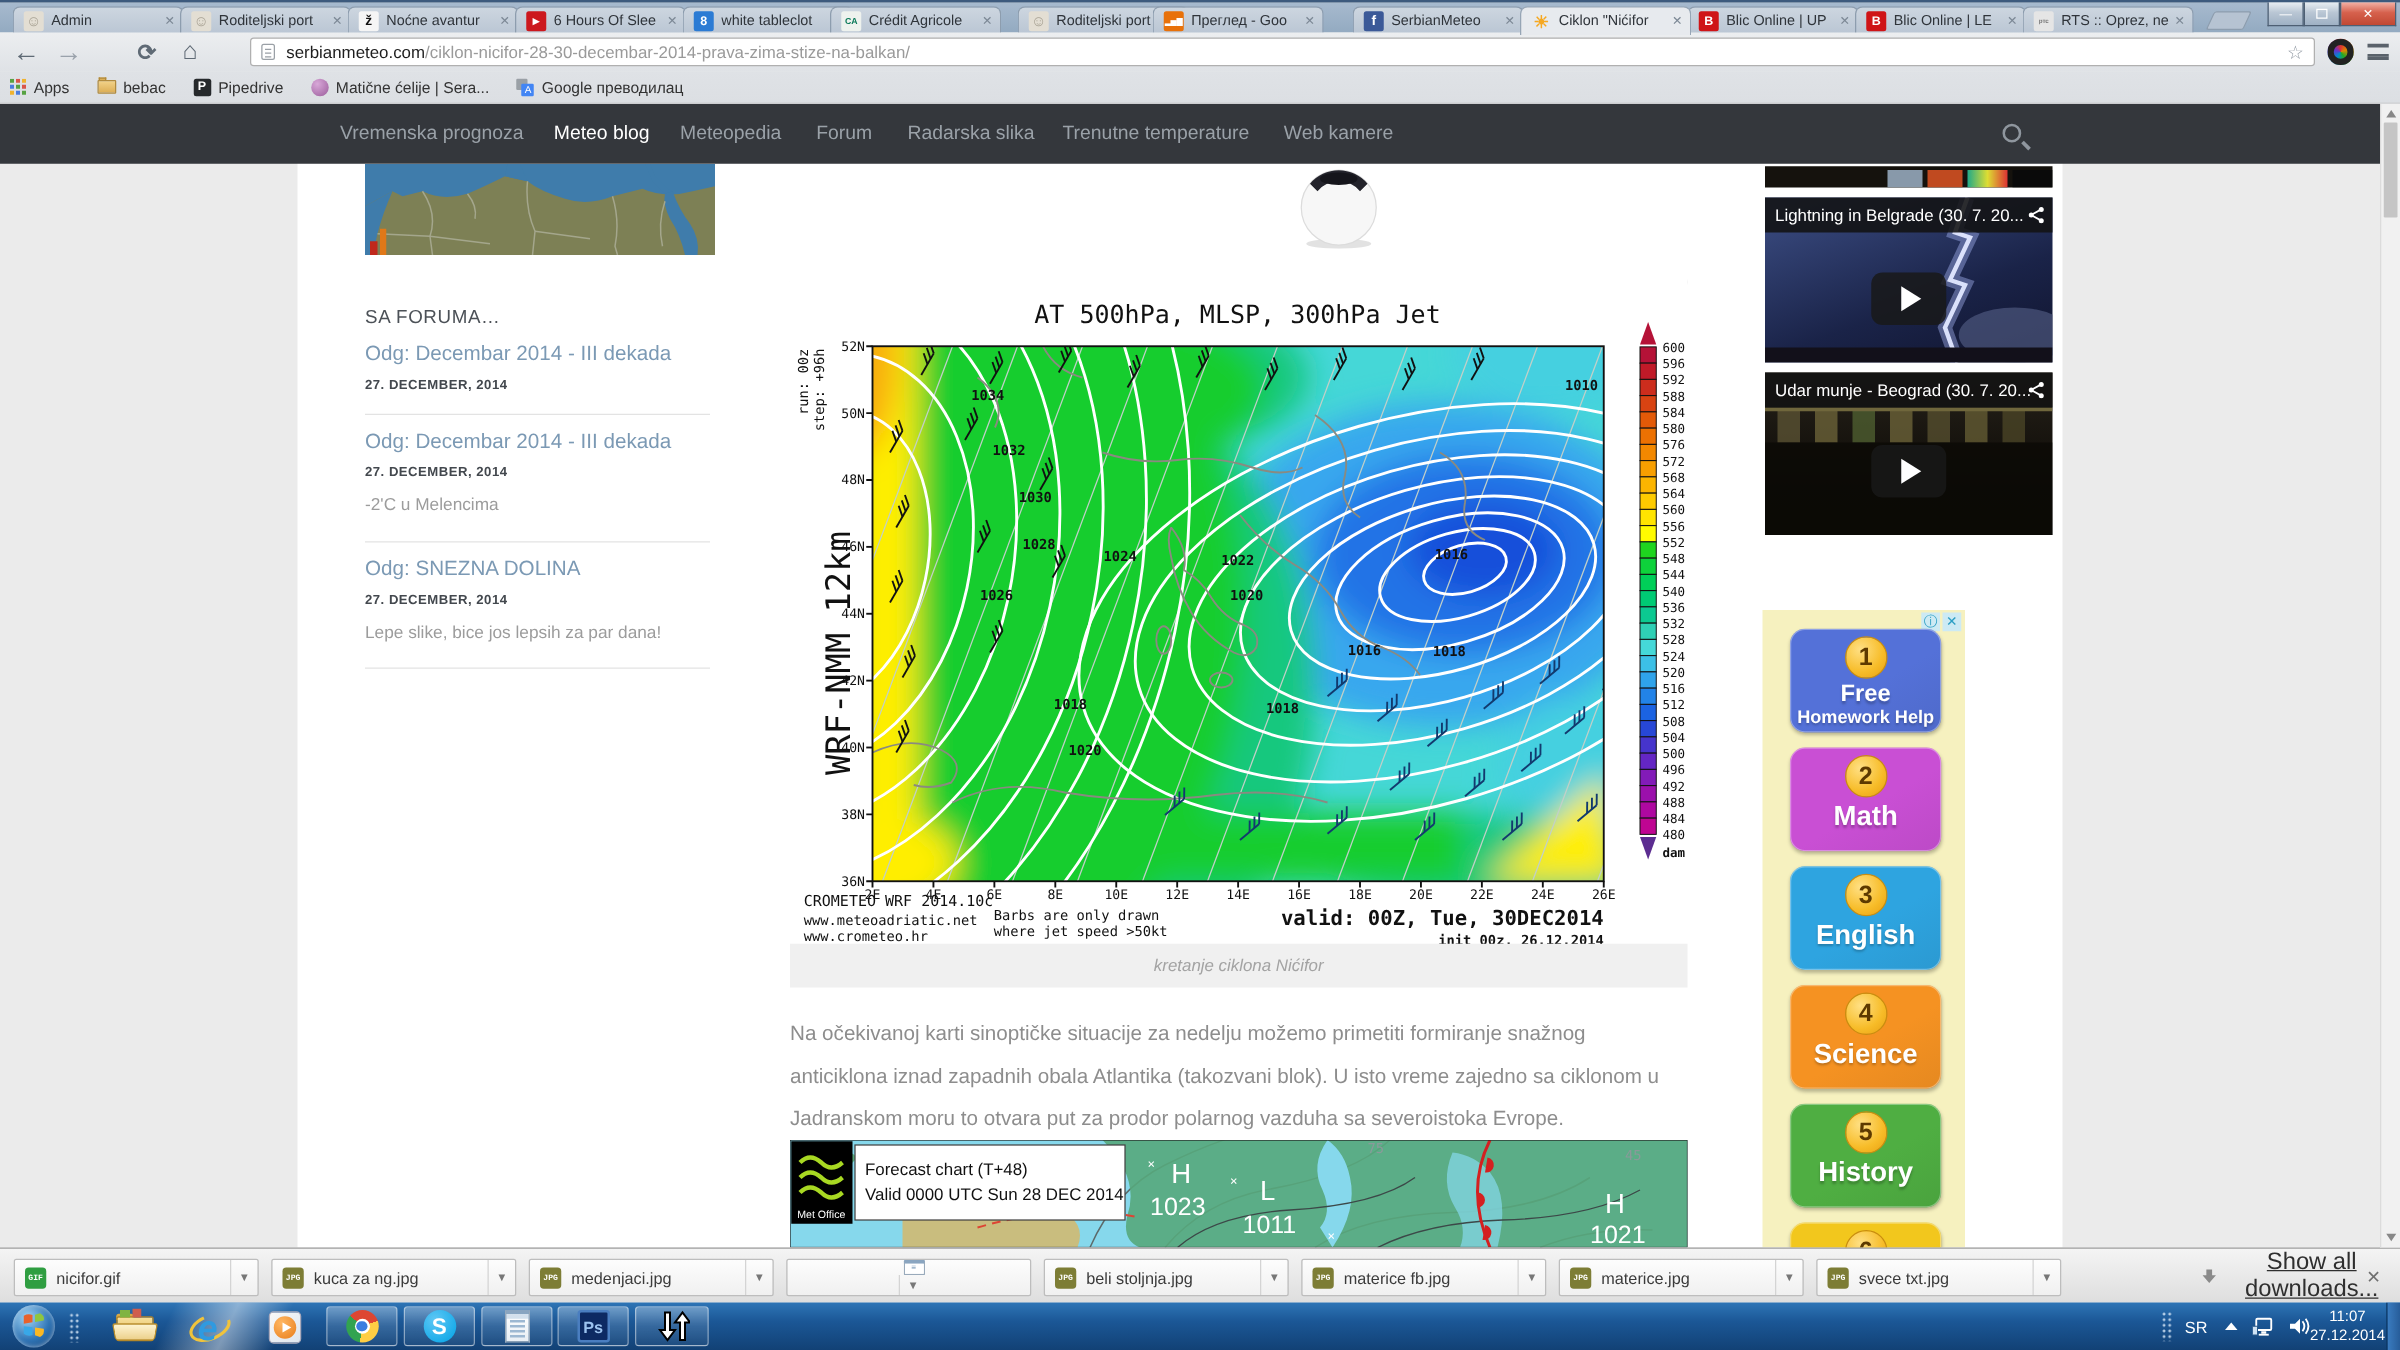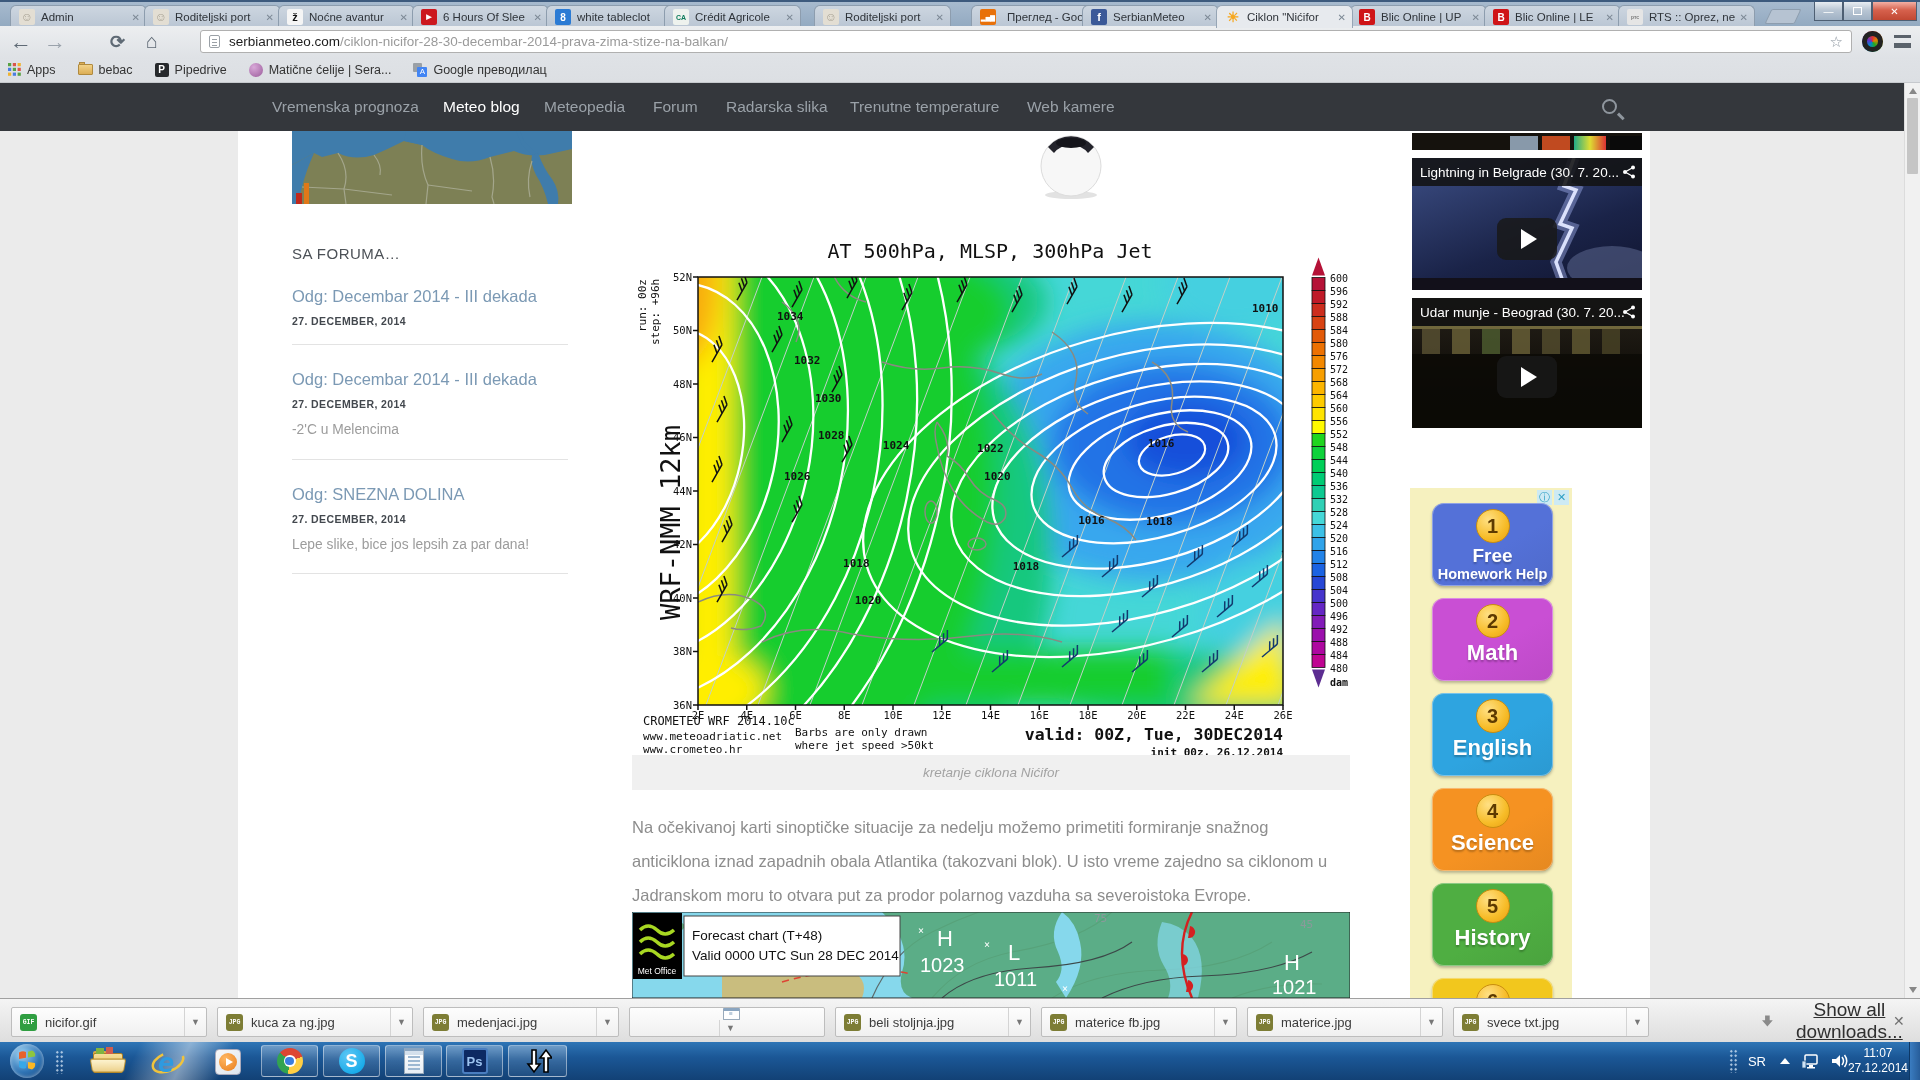--- a/index.html
+++ b/index.html
@@ -39,21 +39,21 @@
   #sitenav { position:absolute; left:0; top:0; width:1920px; height:48px; background:#34373c; }
   .nav-item { position:absolute; top:0; height:48px; display:flex; align-items:center; font-size:15.5px; color:#9aa1a8; white-space:nowrap; }
   .nav-item.active { color:#fff; }
   #nav-search { position:absolute; left:1602px; top:16px; width:15px; height:15px; border:2.5px solid #8f969e; border-radius:50%; }
   #nav-search:after { content:""; position:absolute; left:13px; top:14px; width:8px; height:2.5px; background:#8f969e; transform:rotate(45deg); }
 
   
   #side-map { position:absolute; left:292px; top:48px; width:280px; height:73px; overflow:hidden; }
   #forum { position:absolute; left:292px; top:162px; width:276px; }
   #forum h3 { font-size:15px; color:#4c5157; font-weight:normal; letter-spacing:0.5px; }
-  .fpost { margin-top:25px; }
+  .fpost { margin-top:12px; }
   .fpost .ft { font-size:16.5px; color:#7b99b4; white-space:nowrap; }
   .fpost .fd { margin-top:9px; font-size:10.5px; font-weight:bold; color:#43484e; letter-spacing:0.4px; }
   .fpost .fb { margin-top:9px; font-size:13.8px; color:#9c9c9c; line-height:22.5px; white-space:pre-line; }
   .fdiv { margin-top:17px; border-top:1px solid #e3e3e3; }
 
   
   #webcam { position:absolute; left:1038px; top:50px; width:70px; height:66px; }
   #graybar1 { position:absolute; left:632px; top:139px; width:718px; height:7px; background:#ececec; border-radius:3px; }
   #caption-block { position:absolute; left:632px; top:672px; width:718px; height:35px; background:#f0f0f0; display:flex; align-items:center; justify-content:center; }
   #caption-block span { font-size:13.5px; font-style:italic; color:#a3a3a3; }
@@ -139,21 +139,21 @@
         <div class="tab" style="left: 664px;">
           <span class="fav" style="background:#eef2ee;color:#0c7a5a;font-size:7px">CA</span>
           <span class="t-title">Crédit Agricole</span>
           <span class="t-close">✕</span>
         </div>
         <div class="tab" style="left: 814px;">
           <span class="fav" style="background:#e3ded3;color:#a8a294;font-size:12px">☺</span>
           <span class="t-title">Roditeljski port</span>
           <span class="t-close">✕</span>
         </div>
-        <div class="tab" style="left: 971px; text-align: center;">
+        <div class="tab" style="left: 922px;">
           <span class="fav" style="background:#e8710a;color:#fff;font-size:6px">▂▅▇</span>
           <span class="t-title">Преглед - Goo</span>
           <span class="t-close">✕</span>
         </div>
         <div class="tab" style="left: 1082px;">
           <span class="fav" style="background:#3b5998;color:#fff;font-size:11px">f</span>
           <span class="t-title">SerbianMeteo</span>
           <span class="t-close">✕</span>
         </div>
         <div class="tab active" style="left: 1216px;">

